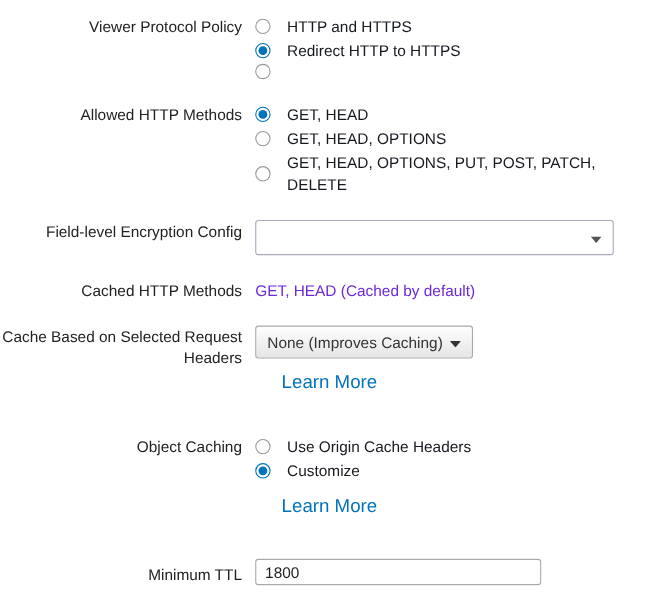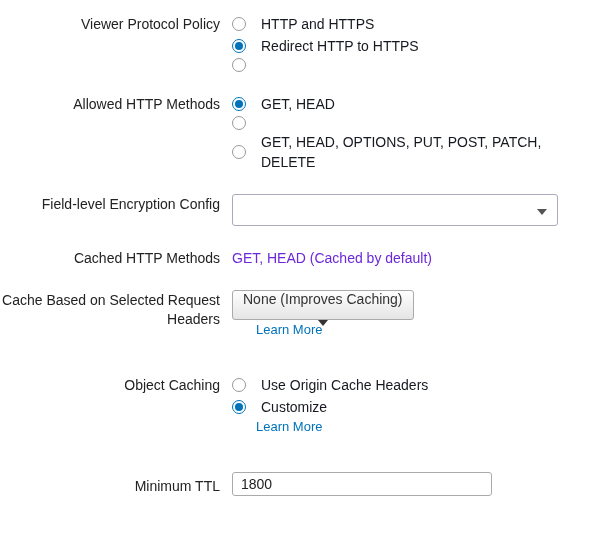--- a/index.html
+++ b/index.html
@@ -58,21 +58,22 @@
     width: 8px; height: 8px;
     border-radius: 50%;
     background: #0073bb;
   }
   .static-text {
     line-height: 20px;
     color: #6d28d9;
   }
   .learn-more {
     color: #0073bb;
-    font-size: 13px;
+    font-size: 17px;
+    margin-top: 10px;
     cursor: pointer;
     display: inline-block;
     padding-left: 24px;
   }
   .dropdown-wide {
     width: 326px;
     height: 32px;
     border: 1px solid #aab;
     border-radius: 3px;
     background: #fff;
@@ -90,21 +91,20 @@
     align-items: center;
     height: 30px;
     padding: 0 10px;
     border: 1px solid #aaa;
     border-radius: 3px;
     background: linear-gradient(#fefefe,#e5e5e5);
     font-size: 14px;
     color: #333;
     cursor: pointer;
     gap: 6px;
-    flex-direction: column;
   }
   .chev-svg {
     width: 10px;
     height: 6px;
   }
   .text-input {
     width: 260px;
     height: 24px;
     border: 1px solid #aaa;
     border-radius: 3px;
@@ -139,20 +139,21 @@
 
 <div class="row">
   <div class="label-col">Allowed HTTP Methods</div>
   <div class="value-col">
     <div class="radio-line">
       <span class="radio selected"></span>
       <span>GET, HEAD</span>
     </div>
     <div class="radio-line">
       <span class="radio"></span>
+      <span>GET, HEAD, OPTIONS</span>
     </div>
     <div class="radio-line">
       <span class="radio"></span>
       <span>GET, HEAD, OPTIONS, PUT, POST, PATCH, DELETE</span>
     </div>
   </div>
 </div>
 
 <div class="row">
   <div class="label-col">Field-level Encryption Config</div>

